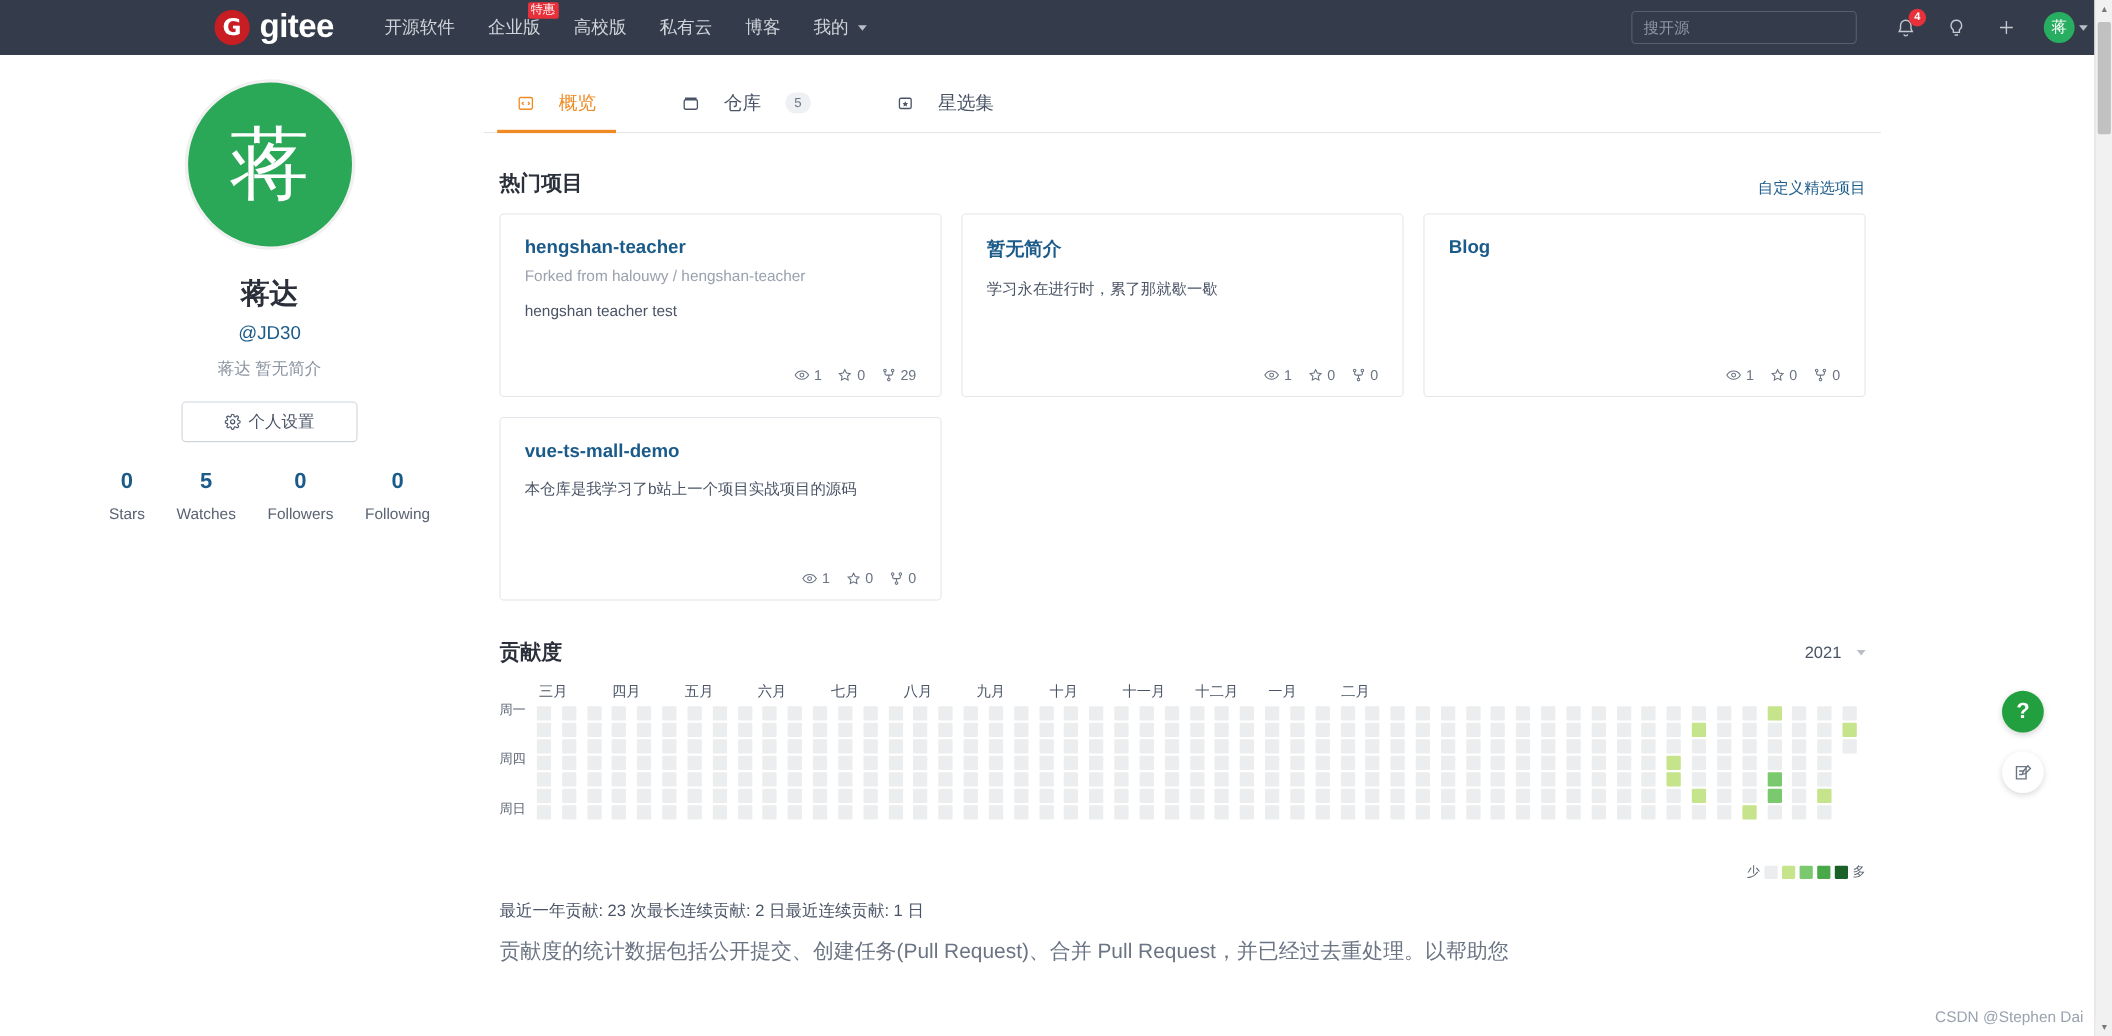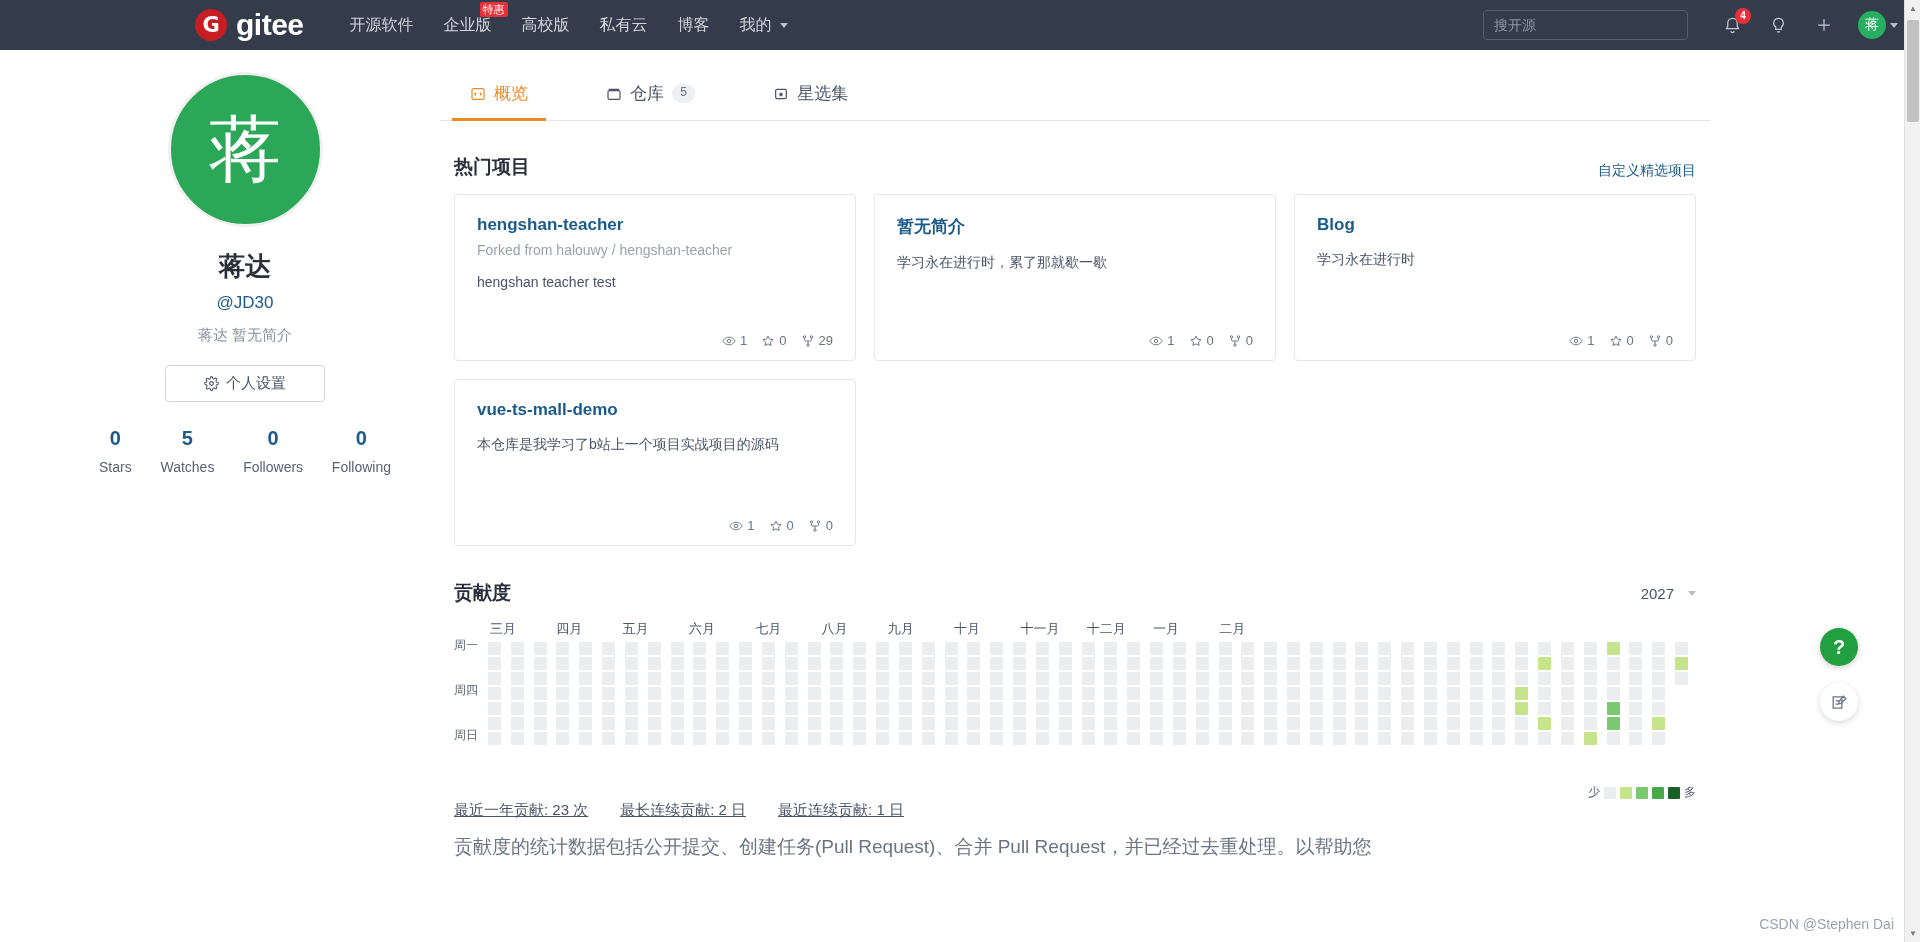--- a/index.html
+++ b/index.html
@@ -116,24 +116,24 @@
   .stat-num { font-size: 20px; font-weight: bold; color: #1b5b8a; }
   .stat-label { margin-top: 9px; font-size: 14px; color: #5a6372; }
 
   
   .main { flex: 1; padding-right: 210px; padding-left: 10px; }
   .tabs {
     display: flex; gap: 0; border-bottom: 1px solid #e3e6ea;
     padding-left: 12px;
   }
   .tab {
-    display: flex; align-items: center; gap: 8px;
+    display: flex; align-items: center; gap: 22px;
     padding: 10px 18px 13px; font-size: 17px; color: #4a5466;
     cursor: pointer; border-bottom: 3px solid transparent;
-    margin-bottom: -1px; white-space: nowrap; font-family: Liberation Mono, monospace;
+    margin-bottom: -1px; white-space: nowrap;
   }
   .tab.active { color: #f08a24; border-bottom-color: #f08a24; }
   .tab-gap { width: 42px; }
   .tab-badge {
     background: #eef0f3; color: #6b7483; border-radius: 9px;
     font-size: 12px; padding: 2px 8px; line-height: 1.3;
   }
 
   .section-head {
     display: flex; align-items: flex-end; justify-content: space-between;
@@ -195,22 +195,22 @@
   .cell.empty { background: transparent; }
 
   .legend {
     display: flex; align-items: center; justify-content: flex-end;
     gap: 4px; margin-top: 10px; padding-right: 14px;
     font-size: 12px; color: #5a6372;
   }
   .legend-swatch { width: 12px; height: 12px; border-radius: 1px; }
 
   .contrib-stats {
-    padding: 0 14px; display: flex; gap: 32px;
-    font-size: 15px; color: #4a5466; text-decoration: underline;
+    margin-top: 18px; padding: 0 14px; display: flex; 
+    font-size: 15px; color: #4a5466;
   }
   .footer-note {
     margin-top: 14px; padding: 0 14px; font-size: 19px;
     color: #6b7483; white-space: nowrap; overflow: hidden;
   }
 
   
   .float-help {
     position: fixed; right: 62px; top: 628px;
     width: 38px; height: 38px; border-radius: 50%;
@@ -435,21 +435,20 @@
                 <circle cx="12" cy="19" r="2"></circle>
                 <path d="M6 7v3a2 2 0 0 0 2 2h8a2 2 0 0 0 2-2V7M12 12v5"></path>
               </svg>
             <span>0</span>
           </span>
         </div>
       </div>
 
       <div class="proj-card">
         <a class="proj-name">Blog</a>
-        <div class="proj-desc">学习永在进行时</div>
         <div class="proj-meta">
           <span class="meta-item">
             <svg width="14" height="14" viewBox="0 0 24 24" fill="none" stroke="currentColor" stroke-width="1.7">
                 <path d="M1.5 12S5 5.5 12 5.5 22.5 12 22.5 12 19 18.5 12 18.5 1.5 12 1.5 12z"></path>
                 <circle cx="12" cy="12" r="3"></circle>
               </svg>
             <span>1</span>
           </span>
           <span class="meta-item">
             <svg width="14" height="14" viewBox="0 0 24 24" fill="none" stroke="currentColor" stroke-width="1.7">
@@ -496,21 +495,21 @@
             <span>0</span>
           </span>
         </div>
       </div>
 
     </div>
 
     <div class="contrib-head">
       <div class="section-title">贡献度</div>
       <div class="year-select">
-        <span>2027</span>
+        <span>2021</span>
         <span class="caret-down"></span>
       </div>
     </div>
 
     <div class="contrib-wrap">
       <div class="day-labels">
         <span>周一</span>
         <span>周四</span>
         <span>周日</span>
       </div>

